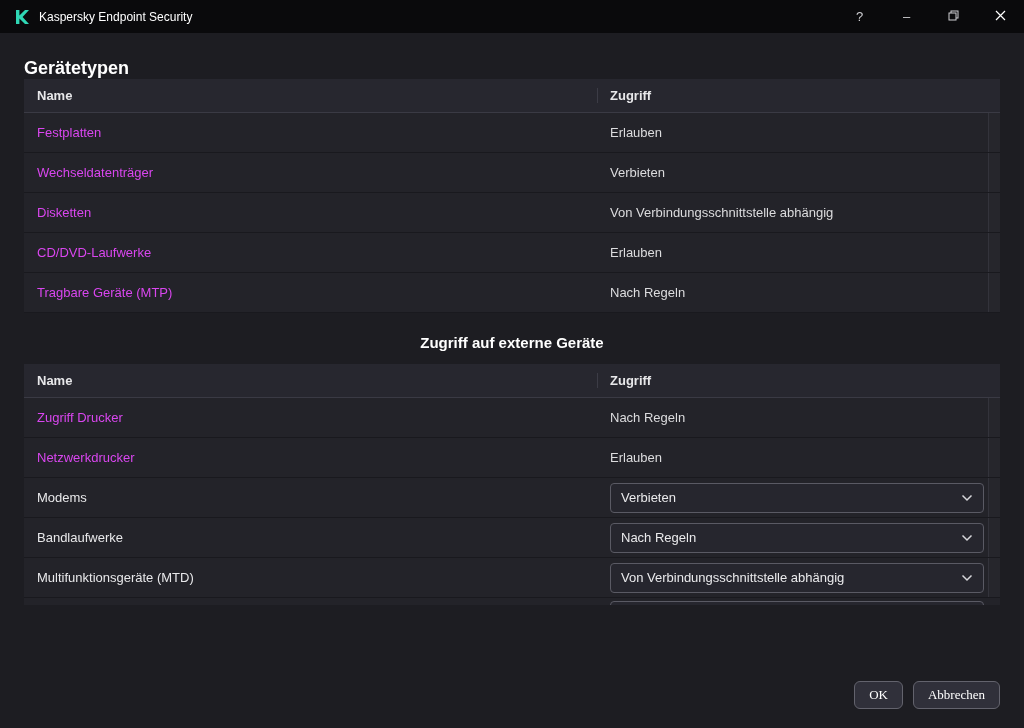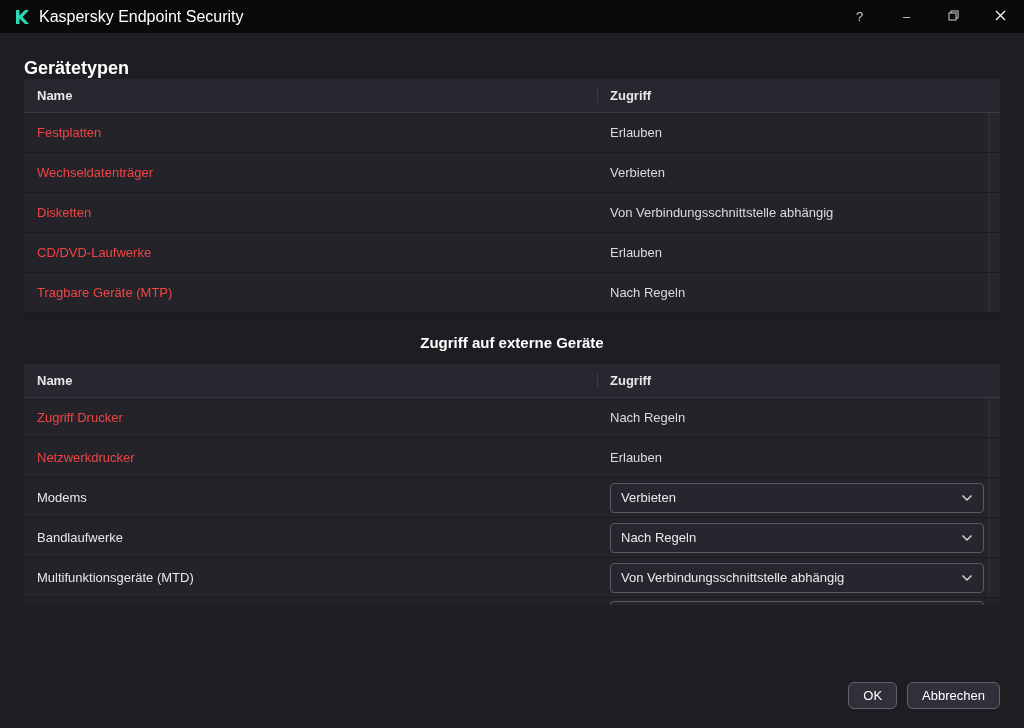--- a/index.html
+++ b/index.html
@@ -16,21 +16,21 @@
   .titlebar {
     height: 33px;
     background: #0a0a0c;
     display: flex;
     align-items: center;
     padding-left: 14px;
   }
   .logo { display: flex; align-items: center; }
   .titlebar-title {
     margin-left: 9px;
-    font-size: 16px;
+    font-size: 12px;
     color: #ffffff;
   }
   .win-controls { margin-left: auto; display: flex; height: 33px; }
   .win-btn {
     width: 47px; height: 33px;
     display: flex; align-items: center; justify-content: center;
     color: #cfcfd3; font-size: 13px;
     cursor: default;
   }
 
@@ -79,21 +79,21 @@
     flex: 1;
     padding-left: 12px;
     padding-right: 4px;
   }
   .cell-scroll {
     flex: 0 0 12px;
     border-left: 1px solid #33333b;
     background: #26262c;
   }
   a.row-link {
-    color: #ef4444;
+    color: #d946ef;
     text-decoration: none;
     cursor: pointer;
   }
   .row-name-plain { color: #e8e8ea; }
   .access-text { color: #dcdcde; }
 
   
   .dropdown {
     width: 100%;
     height: 30px;
@@ -123,21 +123,21 @@
     right: 24px;
     display: flex;
     gap: 10px;
   }
   .btn {
     background: #30303a;
     border: 1px solid #63636d;
     border-radius: 6px;
     color: #ffffff;
     font-size: 13px;
-    font-family: Liberation Sans, sans-serif;
+    font-family: Liberation Serif, serif;
     padding: 5px 14px;
     min-width: 38px;
     cursor: pointer;
   }
 </style>
 </head>
 <body>
 
 <div class="titlebar">
   <span class="logo">

